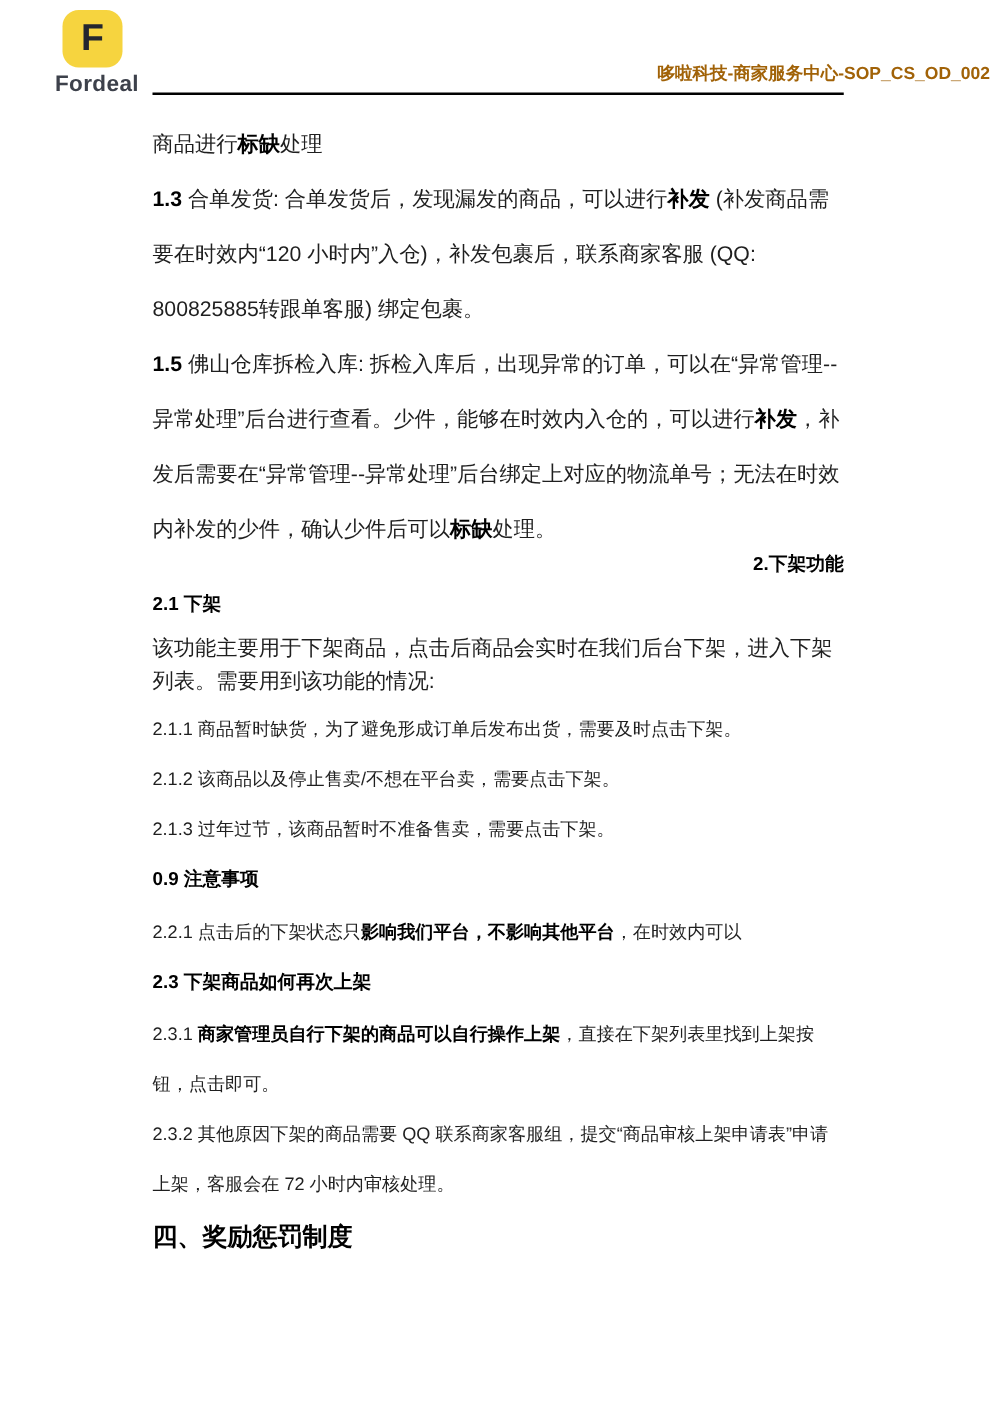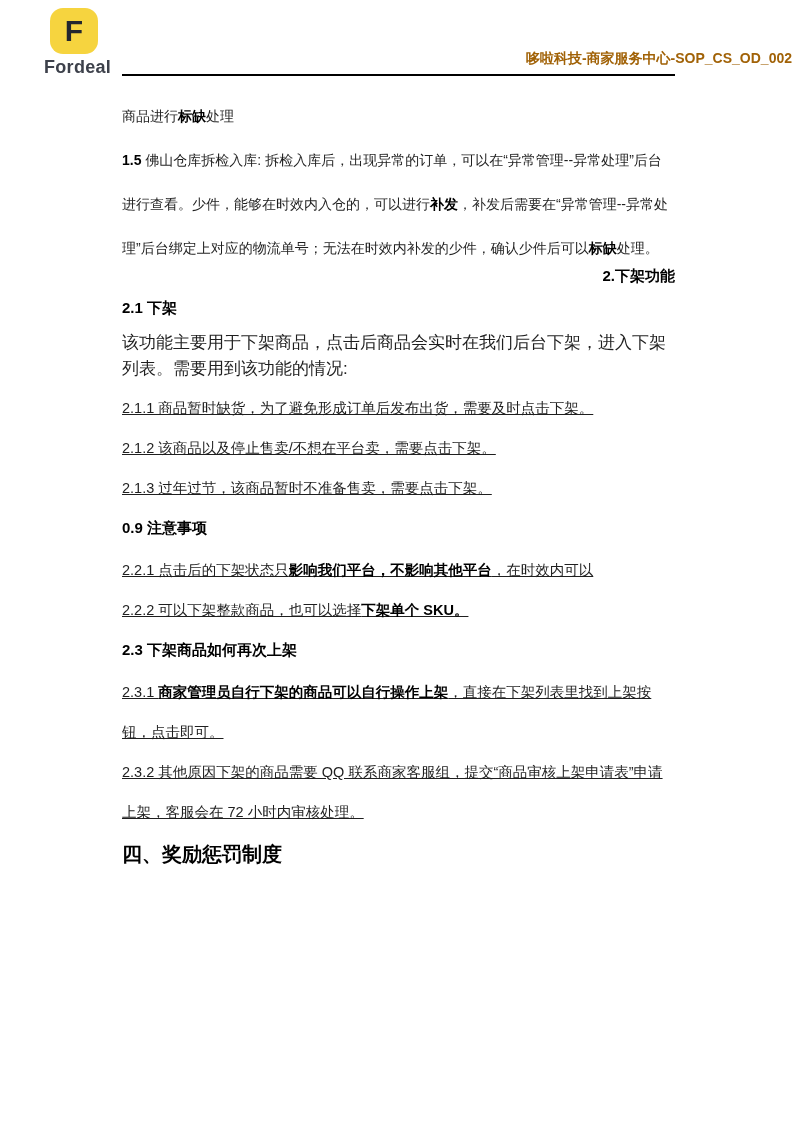--- a/index.html
+++ b/index.html
@@ -22,23 +22,23 @@
   }
   .logo-brand{margin-top:3px;font-size:18px;font-weight:600;color:#3d414b;letter-spacing:.3px;}
   .header-title{
     position:absolute;left:0;right:2px;top:50px;
     text-align:right;font-size:14px;font-weight:700;color:#a16207;
   }
   .header-rule{position:absolute;left:122px;width:553px;top:74px;height:2px;background:#000;}
   
   .doc-body{padding:6px 119px 0 122px;}
   .doc-body p{margin:0;}
-  .p-loose{font-size:14px;line-height:44px;}
+  .p-loose{font-size:17px;line-height:44px;}
   .p-mid{font-size:17px;line-height:26px;margin:0 0 6px 0 !important;}
-  .p-item{font-size:14.5px;line-height:40px;text-decoration:underline;}
+  .p-item{font-size:14.5px;line-height:40px;}
   .h-sec{font-size:15px;line-height:20px;margin:10px 0 12px 0 !important;}
   .h-first{margin-top:-4px !important;text-align:right;}
   .h-doc{font-size:20px;line-height:28px;margin:8px 0 14px 0 !important;color:#000;}
   .b{font-weight:700;color:#000;}
 </style>
 </head>
 <body>
 
 <div class="page">
   <div class="header">
@@ -46,28 +46,28 @@
       <div class="logo-badge" style="background: rgb(246, 212, 63); color: rgb(35, 38, 47);">
         <span>F</span>
       </div>
       <div class="logo-brand">Fordeal</div>
     </div>
     <div class="header-title">哆啦科技-商家服务中心-SOP_CS_OD_002</div>
     <div class="header-rule"></div>
   </div>
   <div class="doc-body" id="doc-body">
       <p class="p-loose"><span>商品进行</span><span class="b">标缺</span><span>处理</span></p>
+      <p class="p-loose"><span class="b">1.3 </span><span>合单发货: 合单发货后，发现漏发的商品，可以进行</span><span class="b">补发</span><span> (补发商品需要在时效内“120 小时内”入仓)，补发包裹后，联系商家客服 (QQ: 800825885转跟单客服) 绑定包裹。</span></p>
       <p class="p-loose"><span class="b">1.5 </span><span>佛山仓库拆检入库: 拆检入库后，出现异常的订单，可以在“异常管理--异常处理”后台进行查看。少件，能够在时效内入仓的，可以进行</span><span class="b">补发</span><span>，补发后需要在“异常管理--异常处理”后台绑定上对应的物流单号；无法在时效内补发的少件，确认少件后可以</span><span class="b">标缺</span><span>处理。</span></p>
       <p class="h-sec h-first"><span class="b">2.下架功能</span></p>
       <p class="h-sec"><span class="b">2.1 下架</span></p>
       <p class="p-mid"><span>该功能主要用于下架商品，点击后商品会实时在我们后台下架，进入下架列表。需要用到该功能的情况:</span></p>
       <p class="p-item"><span>2.1.1 商品暂时缺货，为了避免形成订单后发布出货，需要及时点击下架。</span></p>
       <p class="p-item"><span>2.1.2 该商品以及停止售卖/不想在平台卖，需要点击下架。</span></p>
       <p class="p-item"><span>2.1.3 过年过节，该商品暂时不准备售卖，需要点击下架。</span></p>
       <p class="h-sec"><span class="b">0.9 注意事项</span></p>
       <p class="p-item"><span>2.2.1 点击后的下架状态只</span><span class="b">影响我们平台，不影响其他平台</span><span>，在时效内可以</span></p>
-      <p class="p-item"><span>2.2.2 可以下架整款商品，也可以选择</span><span class="b">下架单个 SKU。</span></p>
       <p class="h-sec"><span class="b">2.3 下架商品如何再次上架</span></p>
       <p class="p-item"><span>2.3.1 </span><span class="b">商家管理员自行下架的商品可以自行操作上架</span><span>，直接在下架列表里找到上架按钮，点击即可。</span></p>
       <p class="p-item"><span>2.3.2 其他原因下架的商品需要 QQ 联系商家客服组，提交“商品审核上架申请表”申请上架，客服会在 72 小时内审核处理。</span></p>
       <p class="h-doc"><span class="b">四、奖励惩罚制度</span></p>
     </div>
 </div>
 
 </body></html>

